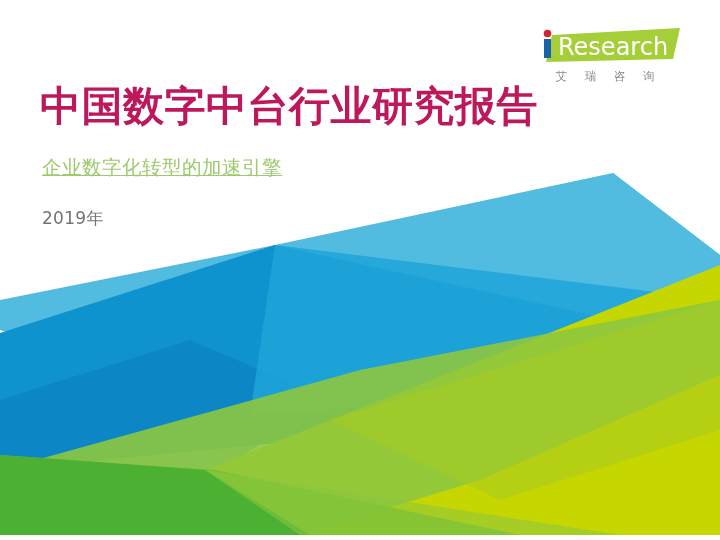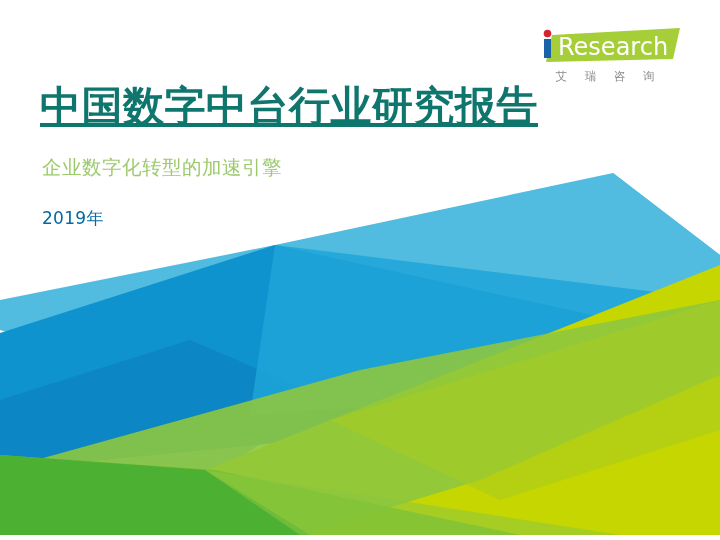--- a/index.html
+++ b/index.html
@@ -62,40 +62,40 @@
   #text-block {
     position: absolute;
     left: 40px;
     top: 84px;
     z-index: 5;
   }
   #main-title {
     font-size: 41px;
     line-height: 1.12;
     font-weight: bold;
-    color: #0f766e;
+    color: #be185d;
     letter-spacing: 0.5px;
     margin: 0;
     white-space: nowrap;
     font-family: "DejaVu Sans", "Liberation Sans", sans-serif;
-    text-decoration: underline;
   }
   #sub-title {
     margin: 24px 0 0 2px;
     font-size: 19.5px;
     font-weight: normal;
     color: #9cca6c;
     letter-spacing: 0.5px;
     white-space: nowrap;
     font-family: "DejaVu Sans", "Liberation Sans", sans-serif;
+    text-decoration: underline;
   }
   #report-year {
     margin: 26px 0 0 2px;
     font-size: 17px;
-    color: #0369a1;
+    color: #737373;
     letter-spacing: 0.3px;
     white-space: nowrap;
     font-family: "DejaVu Sans", "Liberation Sans", sans-serif;
   }
   #bottom-strip {
     position: absolute;
     left: 0;
     bottom: 0;
     width: 720px;
     height: 5px;

